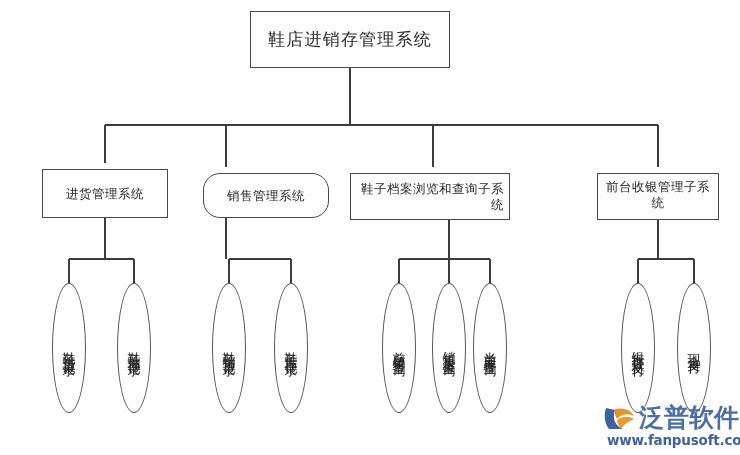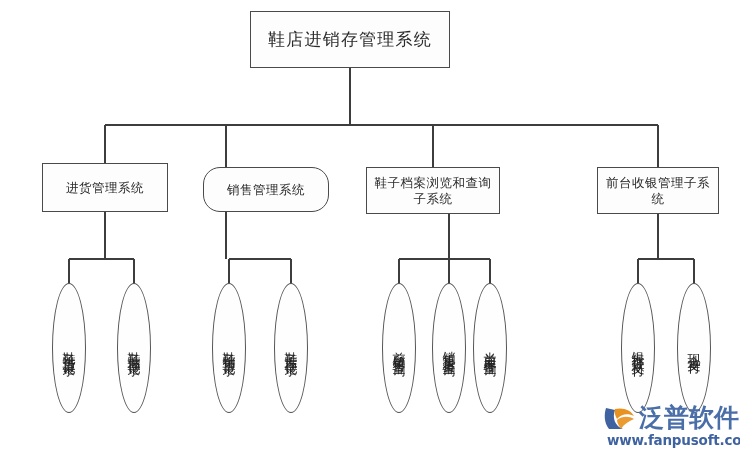--- a/index.html
+++ b/index.html
@@ -39,20 +39,21 @@
     line-height: 1.22;
     letter-spacing: 0.5px;
   }
   .node-box.root {
     font-size: 17px;
     letter-spacing: 1.2px;
   }
   .node-box.level2 {
     font-size: 12.5px;
     padding: 2px 5px;
+    margin-top: 6px;
   }
   .node-ellipse {
     position: absolute;
     box-sizing: border-box;
     border: 1.2px solid #555555;
     background: #fefefe;
     border-radius: 50% / 50%;
     display: flex;
     align-items: center;
     justify-content: center;
@@ -150,25 +151,25 @@
   </div>
 
   <div class="node-box level2" style="left:42px; top:163px; width:126px; height:49px;">
     <span>进货管理系统</span>
   </div>
 
   <div class="node-box level2" style="left:203px; top:167px; width:126px; height:45px;border-radius:17px;">
     <span>销售管理系统</span>
   </div>
 
-  <div class="node-box level2" style="left:366px; top:167px; width:134px; height:47px;">
+  <div class="node-box level2" style="left:350px; top:167px; width:160px; height:47px;text-align:right;">
     <span>鞋子档案浏览和查询子系统</span>
   </div>
 
-  <div class="node-box level2" style="left:597px; top:167px; width:122px; height:47px;">
+  <div class="node-box level2" style="left:597px; top:167px; width:122px; height:47px;font-family:Liberation Mono, monospace;">
     <span>前台收银管理子系统</span>
   </div>
 
   <div class="node-ellipse" style="left:52px; top:283px; width:34px; height:130px;">
     <span class="vtext">鞋子进货记录</span>
   </div>
 
   <div class="node-ellipse" style="left:117px; top:283px; width:34px; height:130px;">
     <span class="vtext">鞋子储存记录</span>
   </div>

